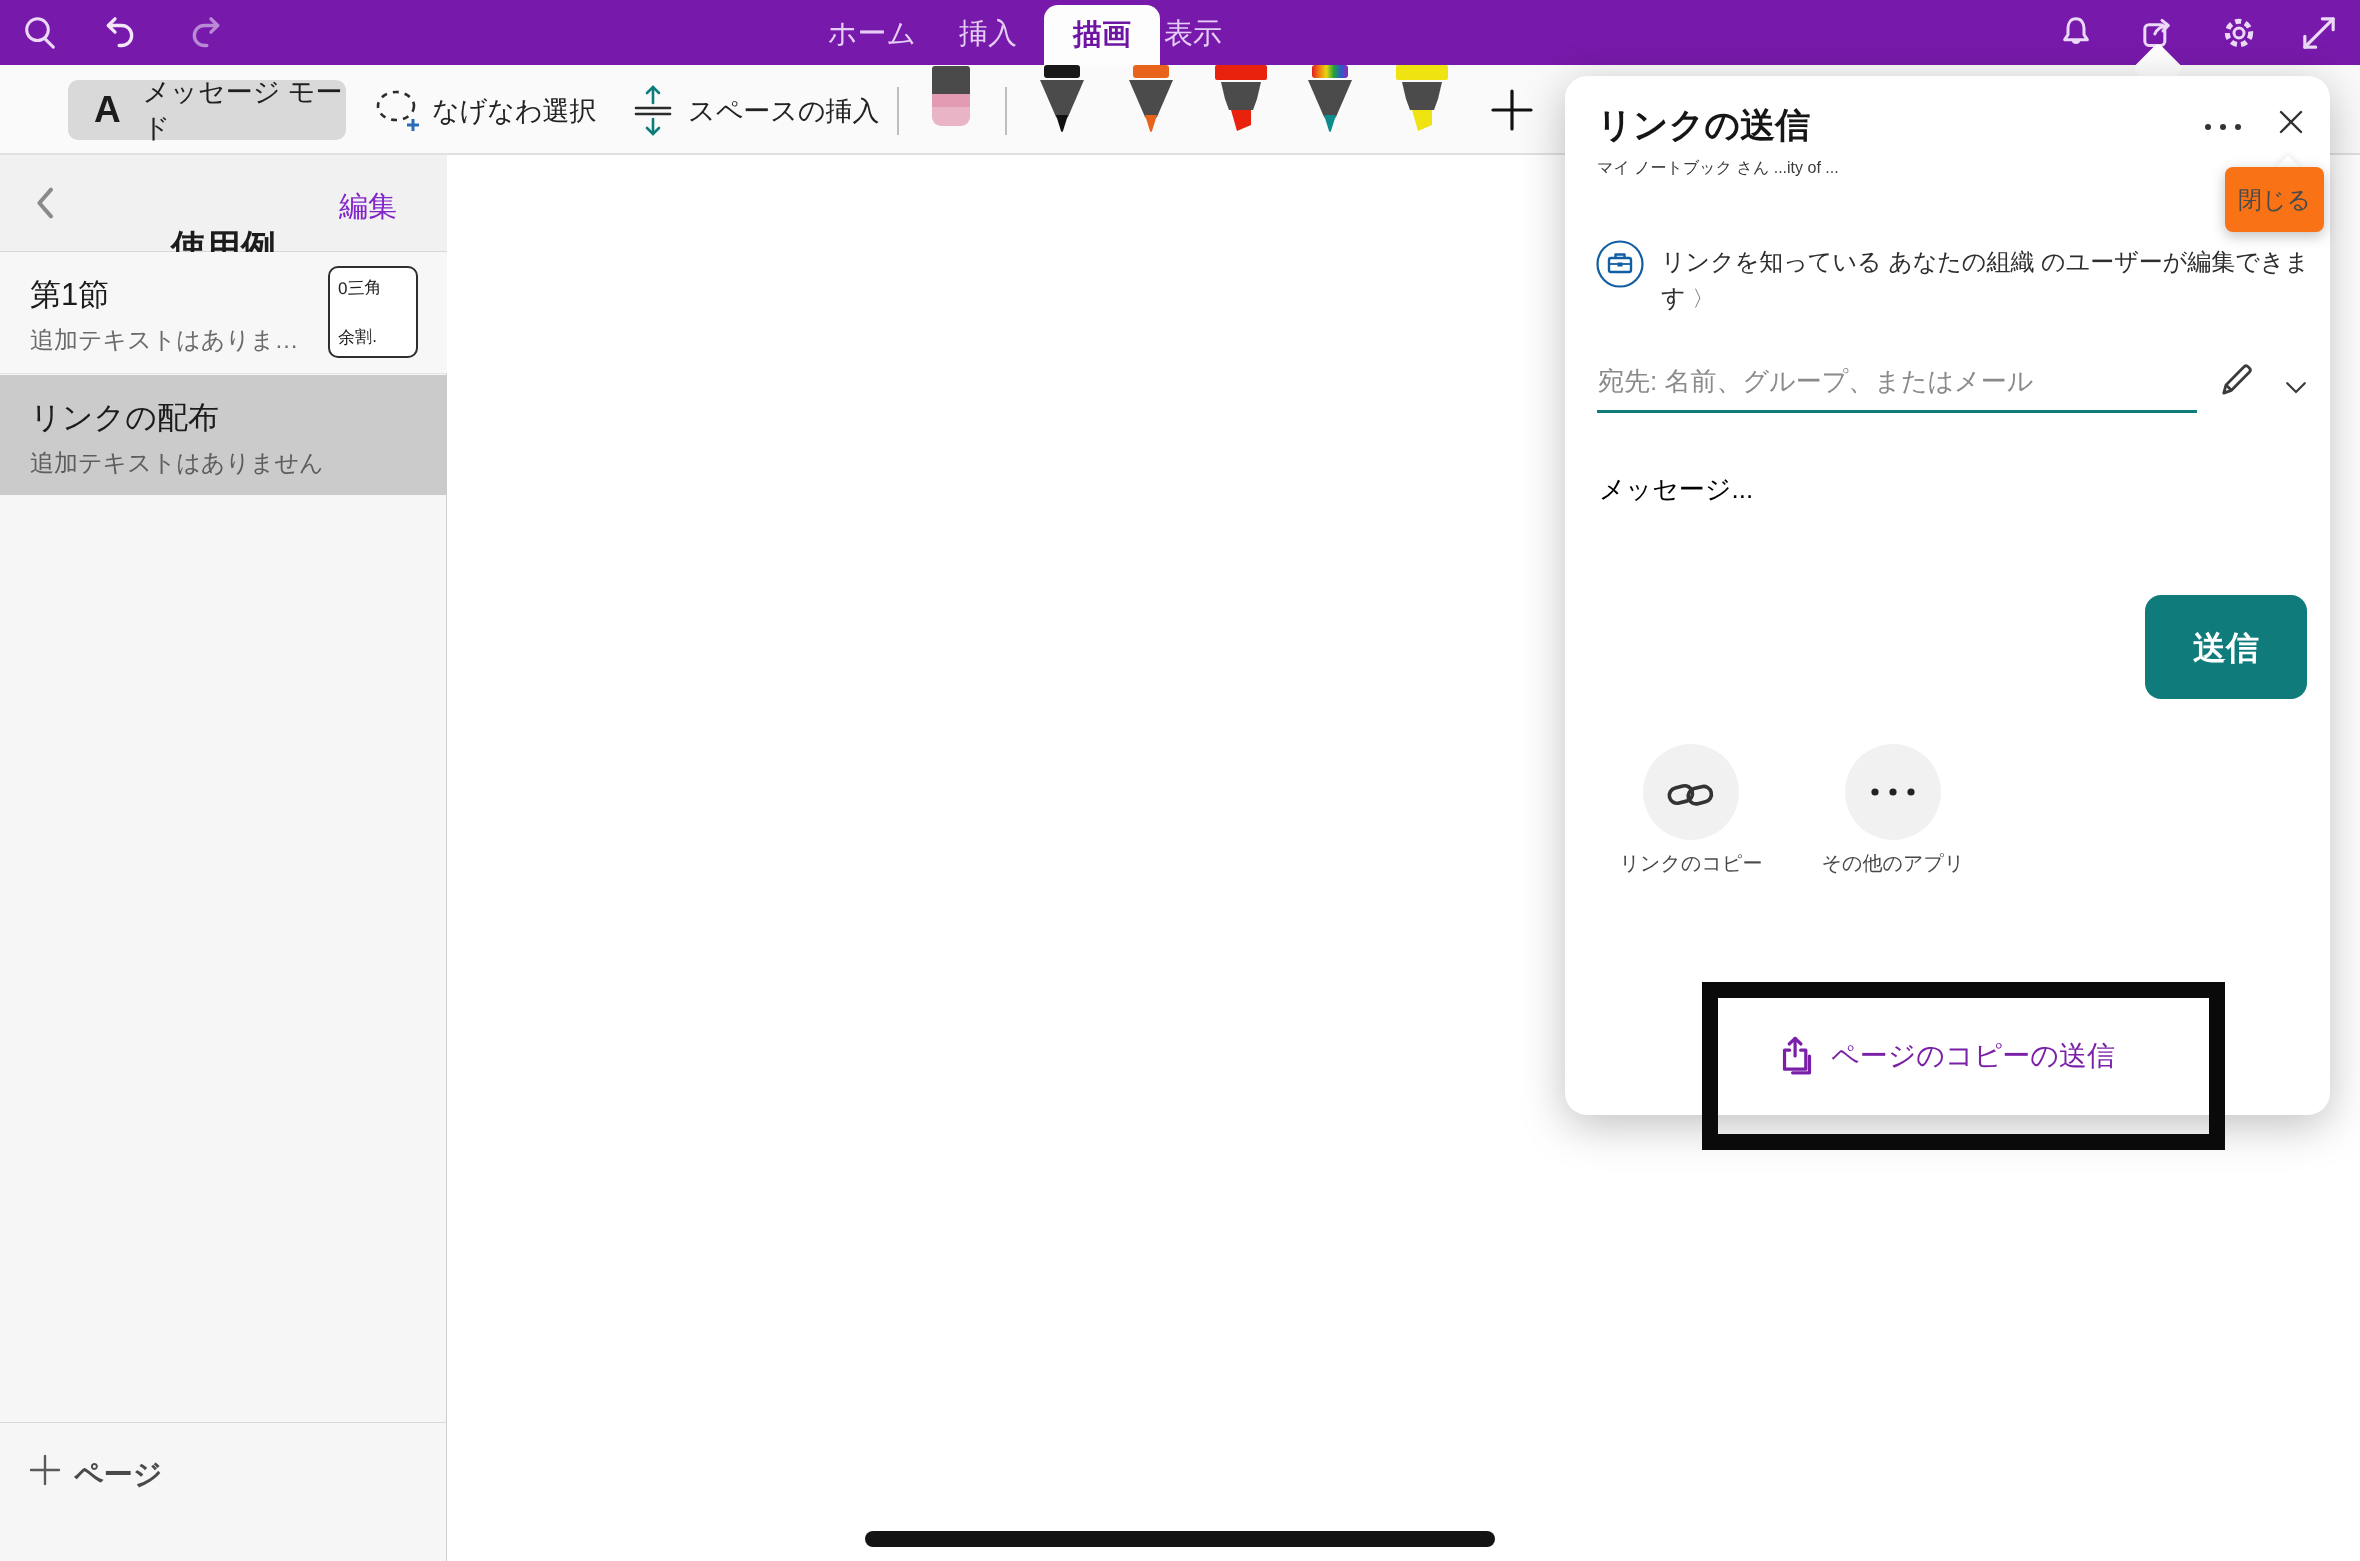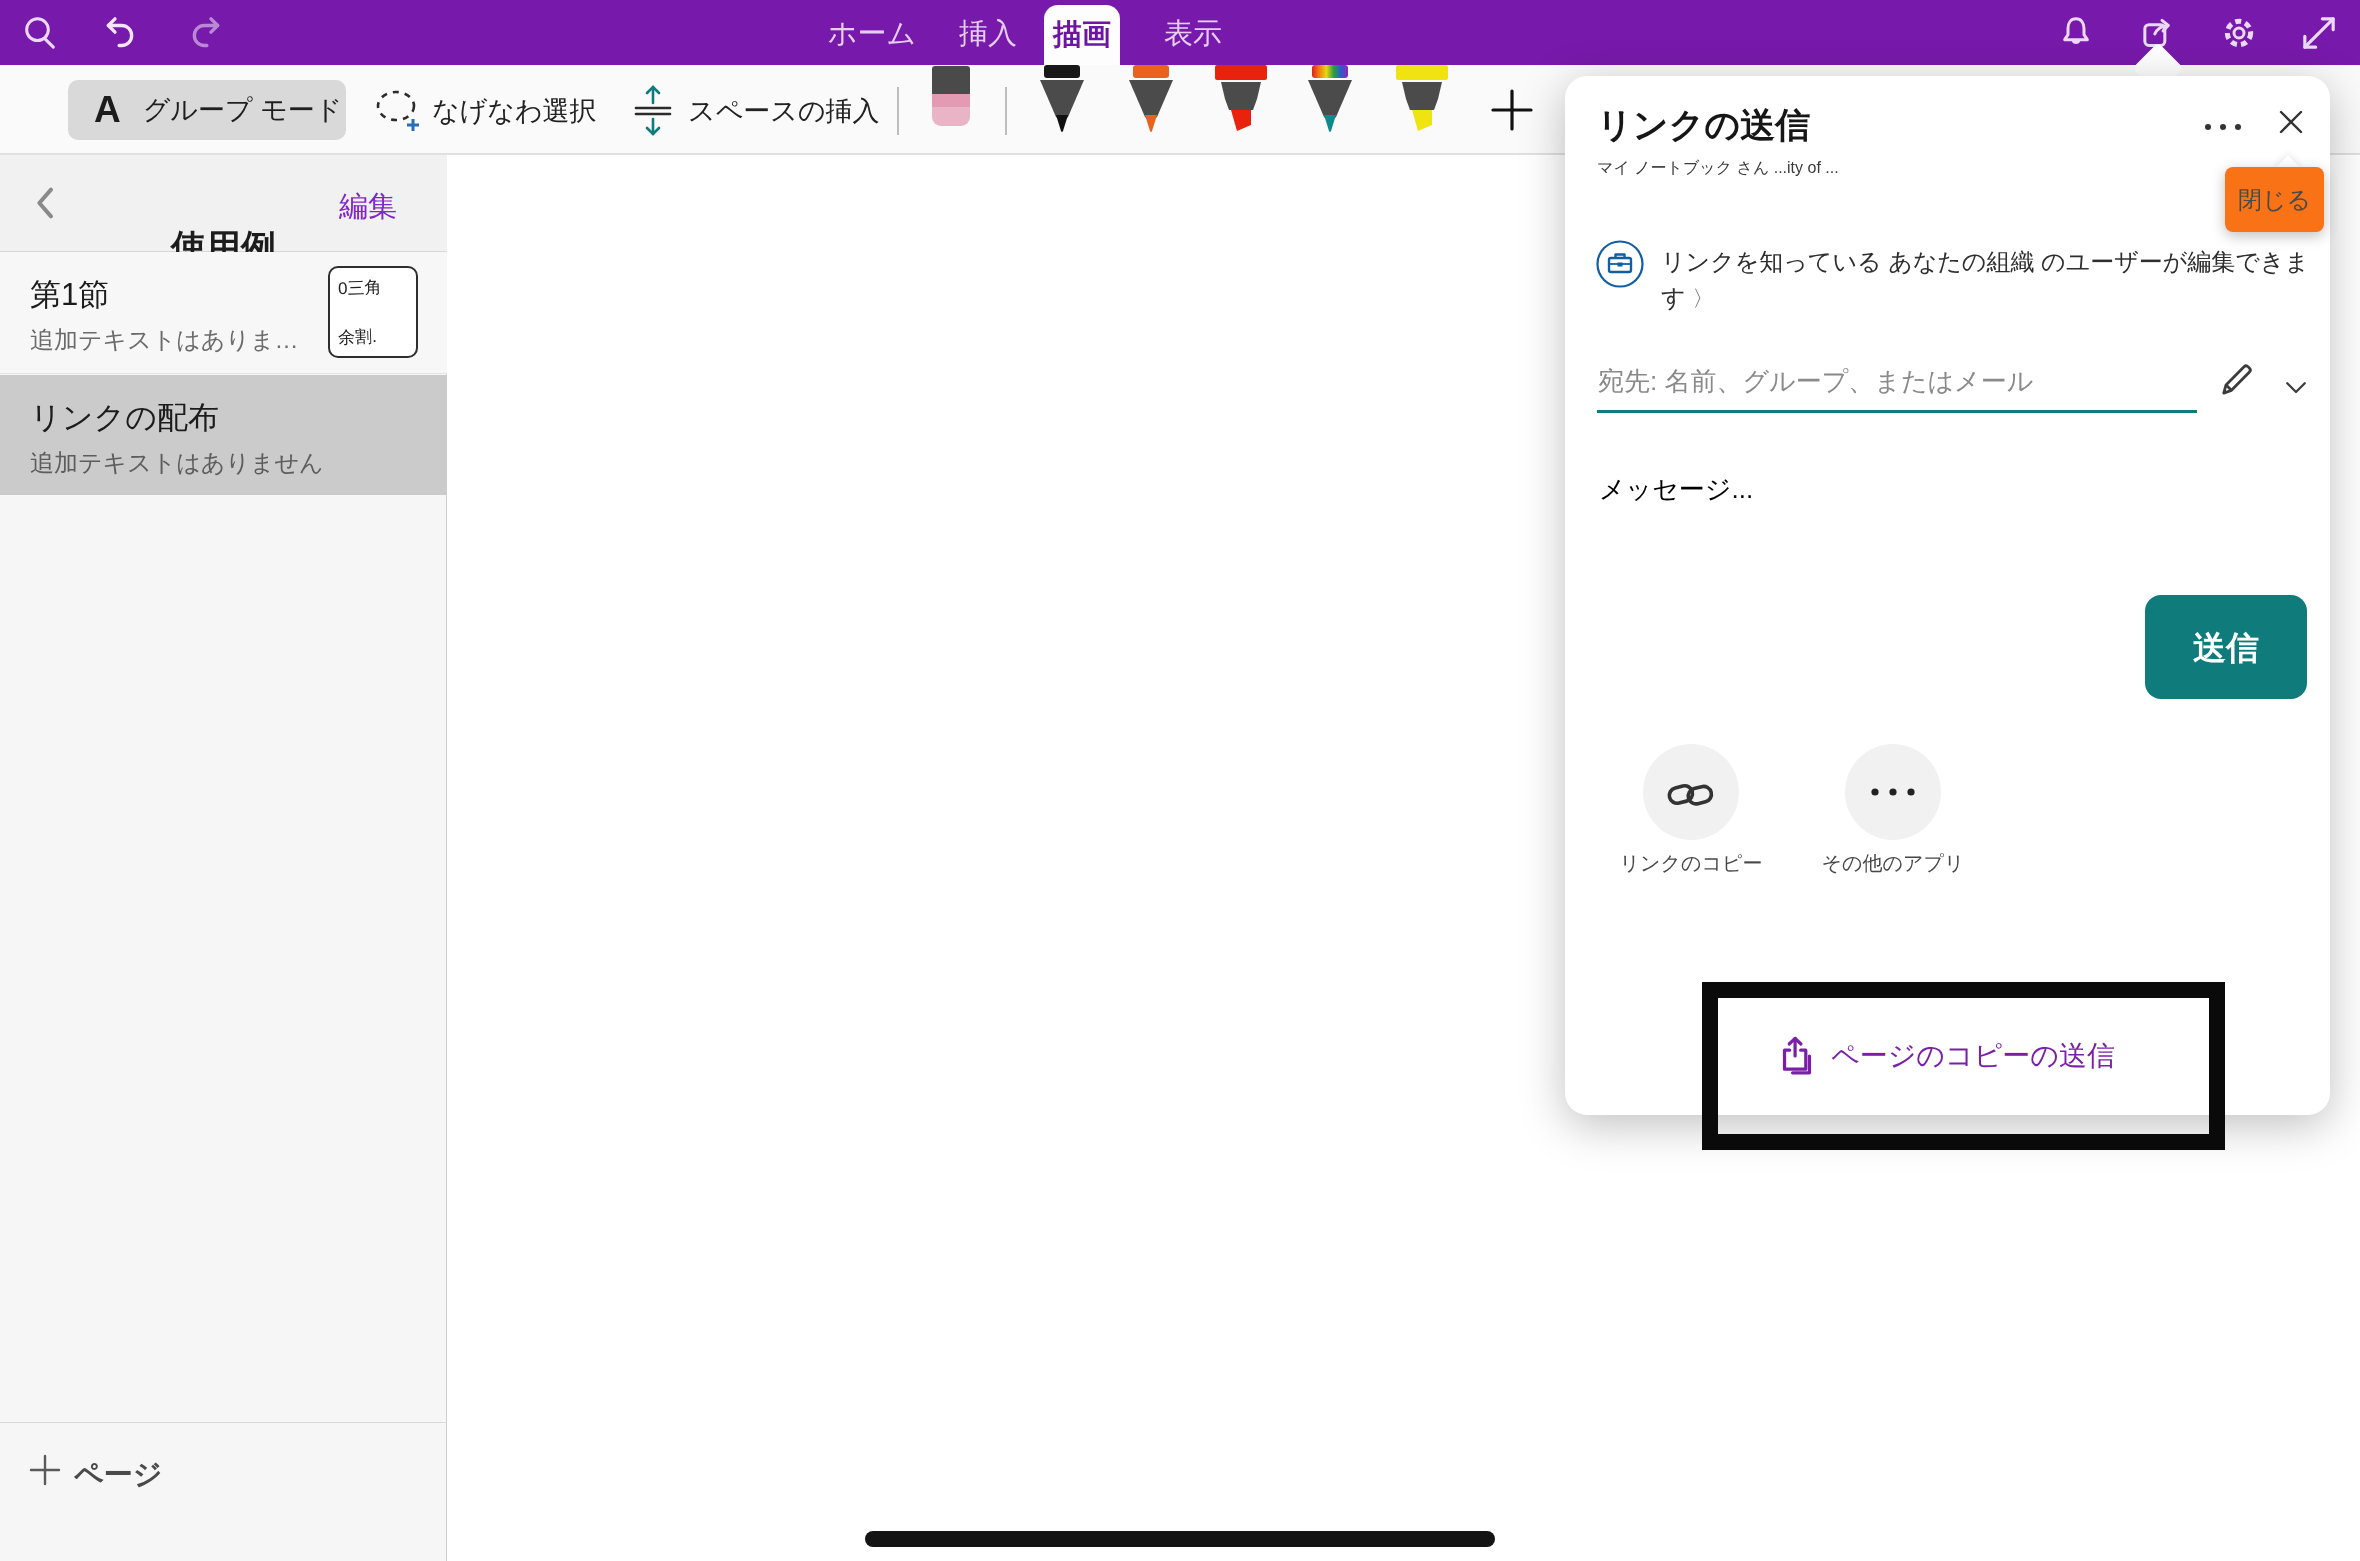--- a/index.html
+++ b/index.html
@@ -103,21 +103,21 @@
     </div>
     <div class="tbicon" style="left:186px;opacity:.55;">
       <svg viewBox="0 0 24 24" width="40" height="40" fill="none" stroke="#F2E6FA" stroke-width="2" stroke-linecap="round" stroke-linejoin="round">
         <path d="M15 3.5 L19 7.5 L15 11.5"></path>
           <path d="M19 7.5 H11 A6 6 0 0 0 11 19.5 H12.5"></path>
       </svg>
     </div>
 
     <div class="tab" style="left:822px;width:100px;">ホーム</div>
     <div class="tab" style="left:942px;width:92px;">挿入</div>
-    <div class="tab selected" style="left:1044px;width:76px;">描画</div>
+    <div class="tab selected" style="left:1044px;width:116px;">描画</div>
     <div class="tab" style="left:1148px;width:90px;">表示</div>
 
     <div class="tbicon" style="left:2056px;">
       <svg viewBox="0 0 24 24" width="40" height="40" fill="none" stroke="#EBD9F7" stroke-width="1.8" stroke-linecap="round" stroke-linejoin="round">
         <path d="M12 3.5 C8.9 3.5 7.2 6 7.2 9.2 V13 L5.2 16 H18.8 L16.8 13 V9.2 C16.8 6 15.1 3.5 12 3.5 Z"></path>
         <path d="M10.2 16.4 a1.9 1.9 0 0 0 3.6 0"></path>
       </svg>
     </div>
     <div class="tbicon" style="left:2139px;">
       <svg viewBox="0 0 24 24" width="40" height="40" fill="none" stroke="#EBD9F7" stroke-width="1.8" stroke-linecap="round" stroke-linejoin="round">
@@ -137,21 +137,21 @@
         <polyline points="14,3.5 20.5,3.5 20.5,10"></polyline>
         <line x1="20.5" y1="3.5" x2="3.5" y2="20.5"></line>
         <polyline points="3.5,14 3.5,20.5 10,20.5"></polyline>
       </svg>
     </div>
   </div>
 
   <div id="toolbar" class="abs">
     <div id="textmode-chip" class="abs">
       <span class="a">A</span>
-      <span class="lbl">グループ モード</span>
+      <span class="lbl">メッセージ モード</span>
     </div>
 
     <div class="abs" style="left:372px;top:20px;">
       <svg viewBox="0 0 50 50" width="50" height="50" fill="none">
         <ellipse cx="24" cy="21" rx="18" ry="14" stroke="#2b2b2b" stroke-width="2.6" stroke-dasharray="6 6"></ellipse>
         <path d="M35 40 h12 M41 34 v12" stroke="#2B6CB8" stroke-width="3"></path>
       </svg>
     </div>
     <div class="toollabel" style="left:432px;">なげなわ選択</div>
 

